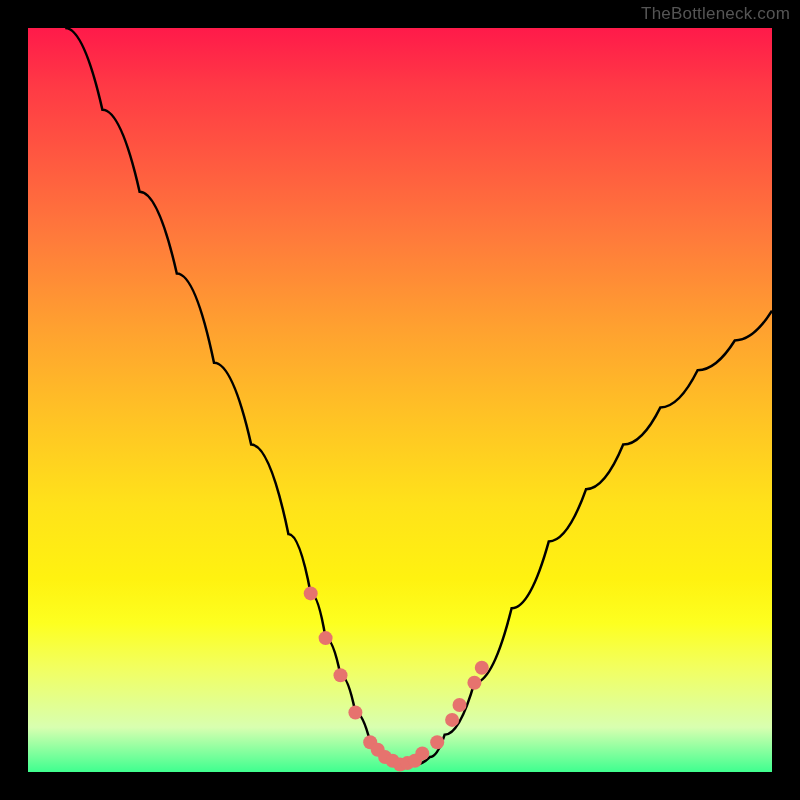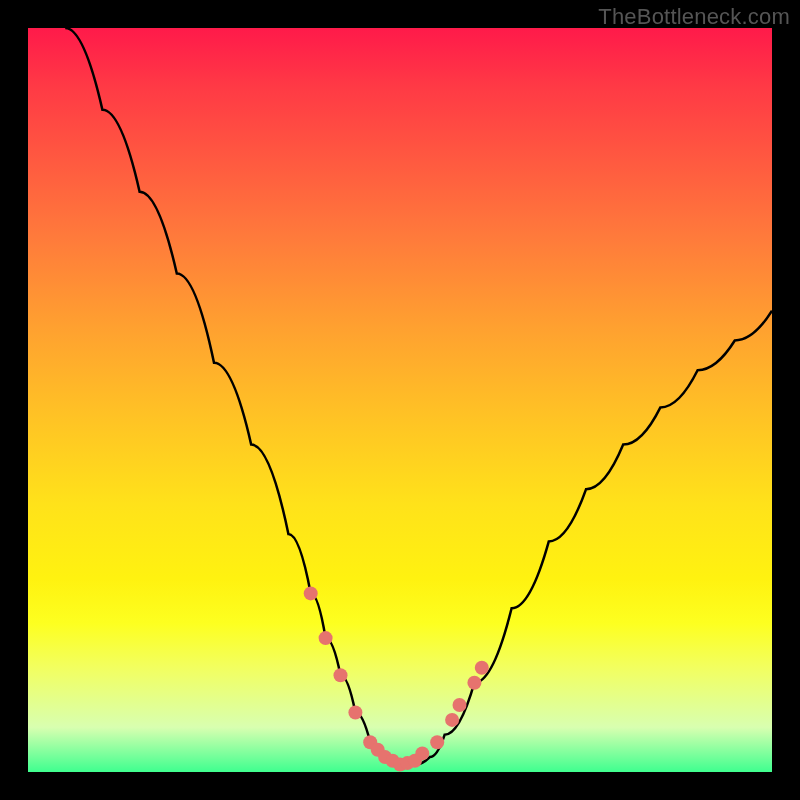--- a/index.html
+++ b/index.html
@@ -30,21 +30,21 @@
       #f2ff60 86%,
       #d8ffb0 94%,
       #3fff8f 100%
     );
   }
   .watermark {
     position: absolute;
     top: 4px;
     right: 10px;
     color: #555;
-    font-size: 22px;
+    font-size: 17px;
     letter-spacing: 0.2px;
     user-select: none;
     text-align: right;
   }
   svg {
     position: absolute;
     left: 0;
     top: 0;
   }
 </style>

